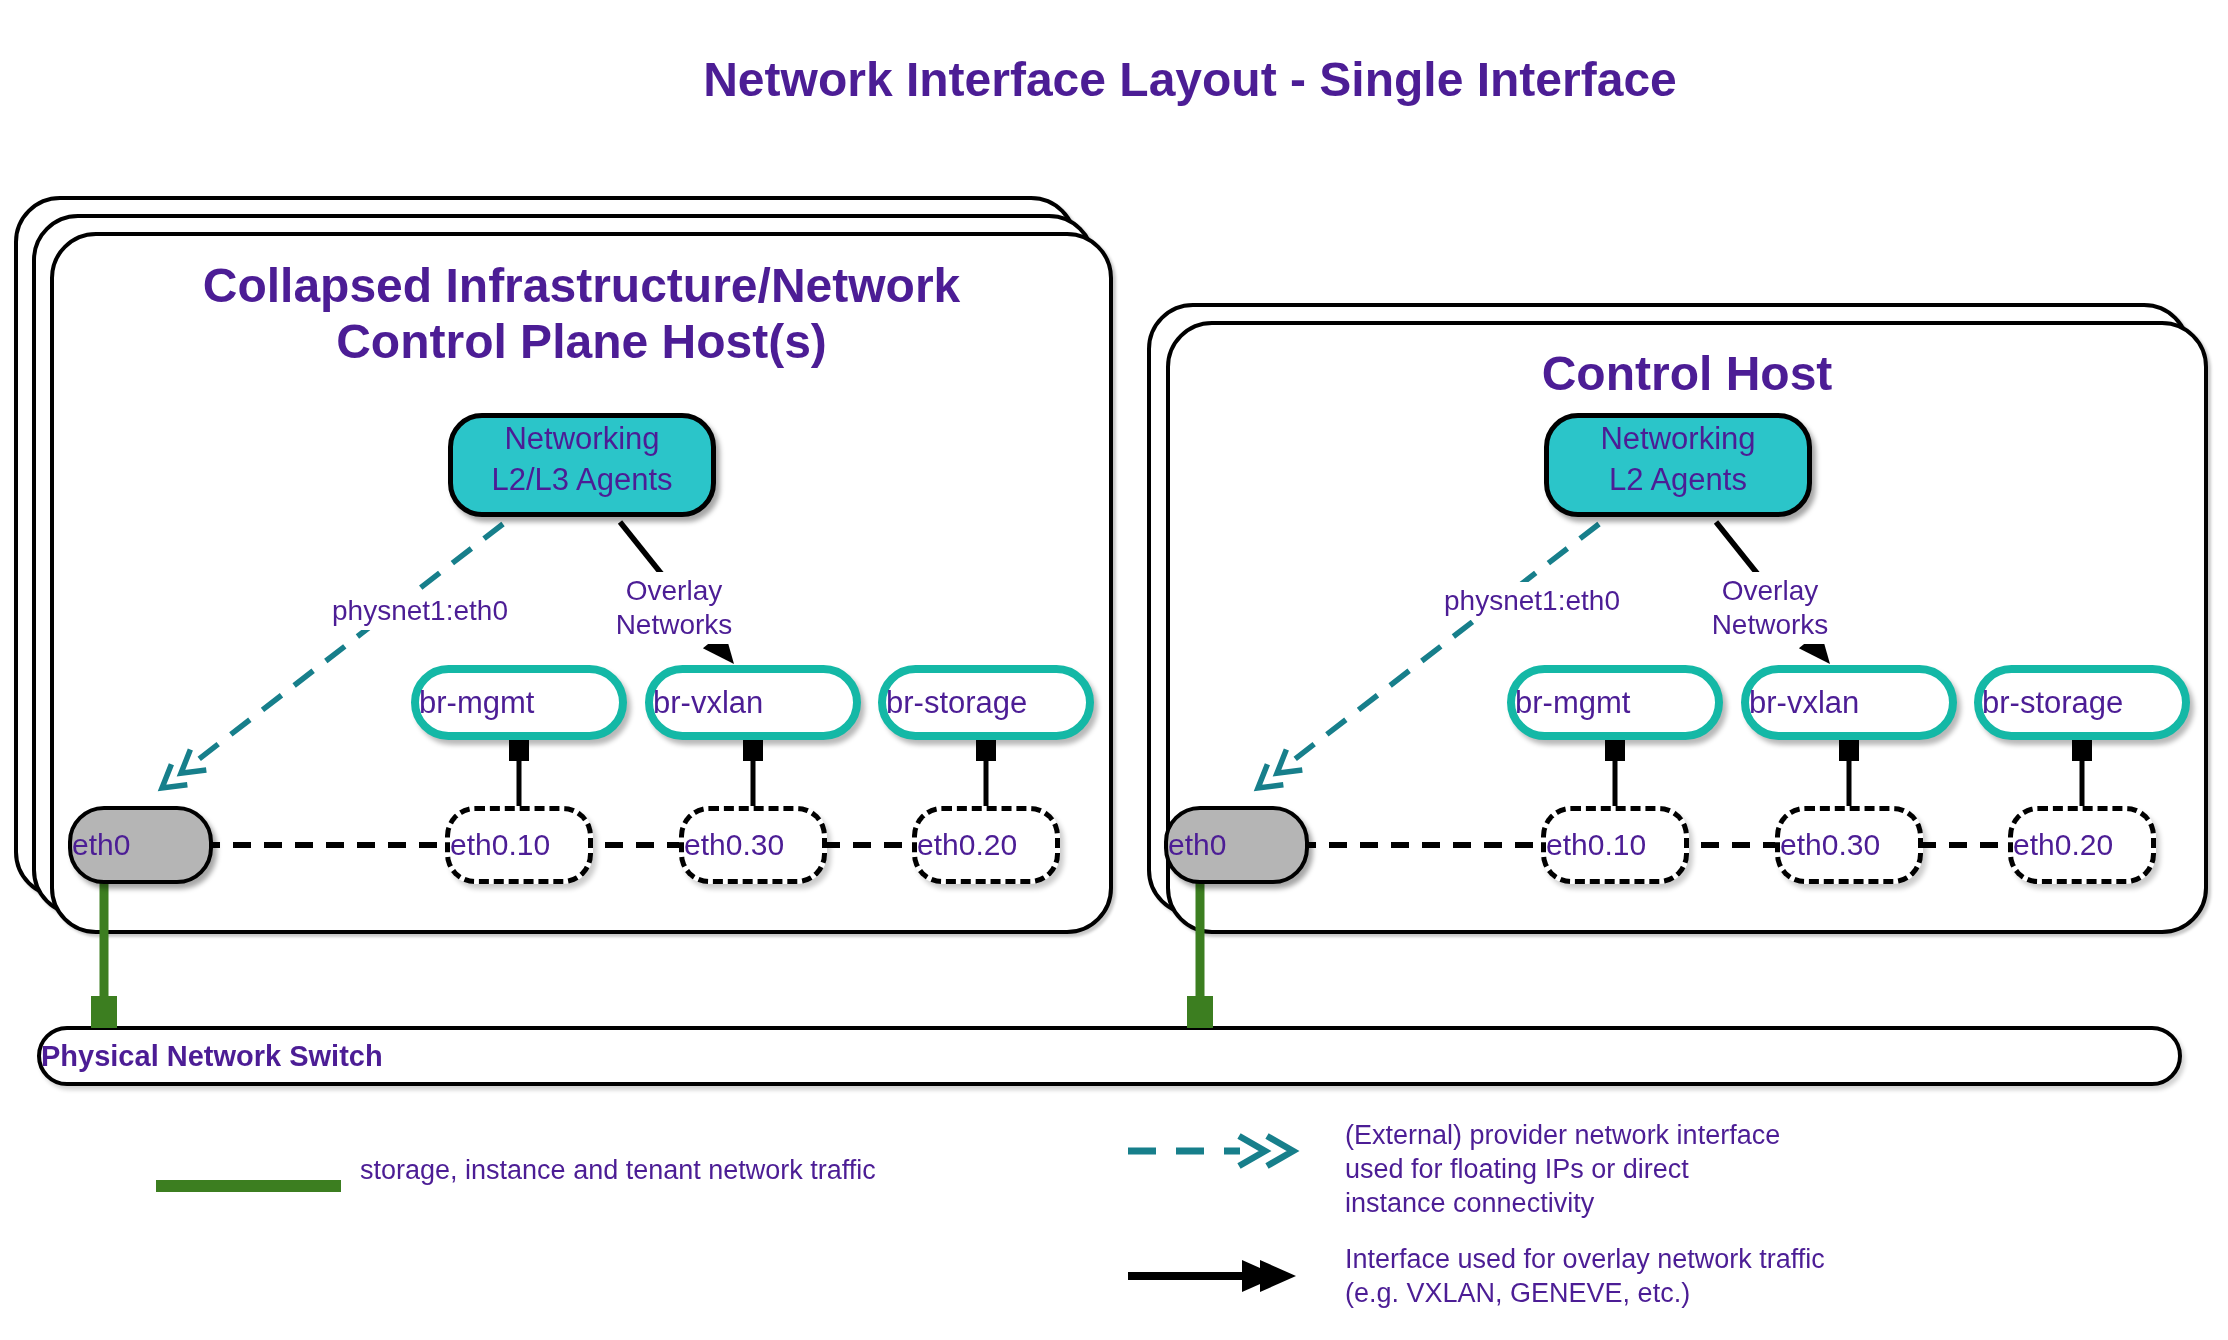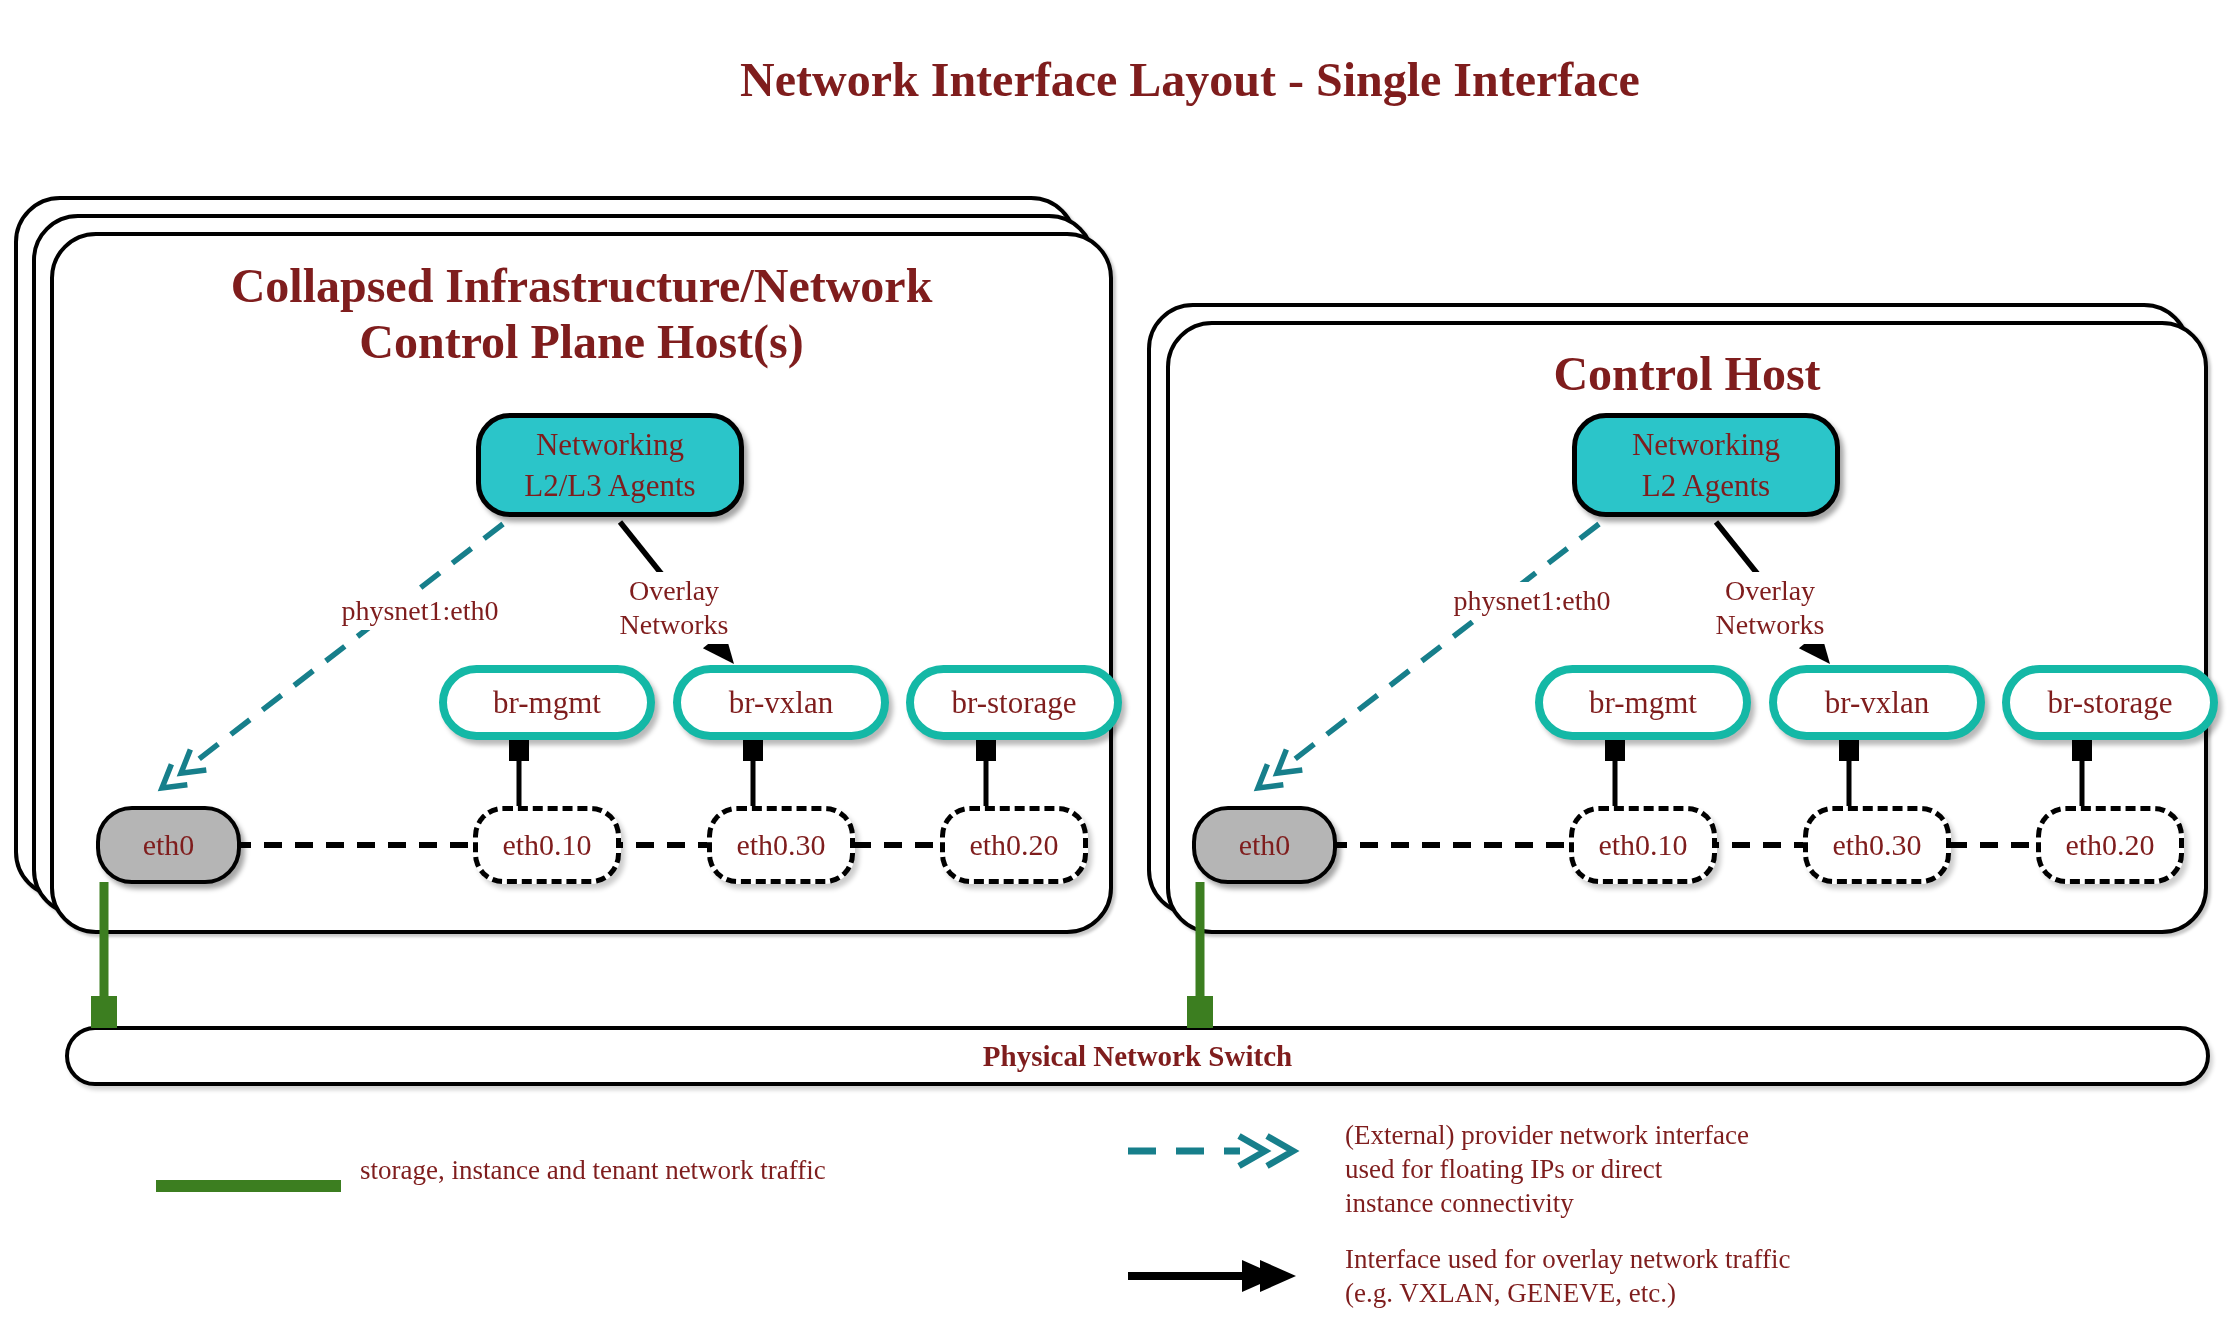--- a/index.html
+++ b/index.html
@@ -1,38 +1,38 @@
 <!DOCTYPE html>
 <html><head>
 <meta charset="utf-8">
 <style>
   html,body{margin:0;padding:0;background:#ffffff;}
   #canvas{
     position:relative;
     width:2228px;height:1316px;
     background:#ffffff;
-    font-family:Liberation Serif, serif;
-    color:#7f1d1d;
+    font-family:Liberation Sans, sans-serif;
+    color:#4c1d95;
     overflow:hidden;
   }
   .abs{position:absolute;box-sizing:border-box;}
   .page-title{
     left:160px;top:52px;width:2060px;
     text-align:center;font-size:48px;font-weight:bold;
     z-index:3;
   }
   .host-layer{
     border:4px solid #000;border-radius:46px;background:#fff;
     box-shadow:3px 3px 3px rgba(0,0,0,0.22);
     z-index:1;
   }
   svg.wires{position:absolute;left:0;top:0;z-index:2;pointer-events:none;}
   .node{
-    display:flex;align-items:center;justify-content:center;
-    text-align:center;z-index:3;margin-left:28px;
+    display:flex;align-items:center;
+    text-align:center;z-index:3;
   }
   .host-title{
     font-weight:bold;font-size:48px;line-height:56px;
     text-align:center;z-index:3;
   }
   .agent{
     flex-direction:column;
     background:#2bc5c9;border:5px solid #000;border-radius:34px;
     font-size:31px;line-height:41px;
     box-shadow:4px 5px 5px rgba(0,0,0,0.35);

